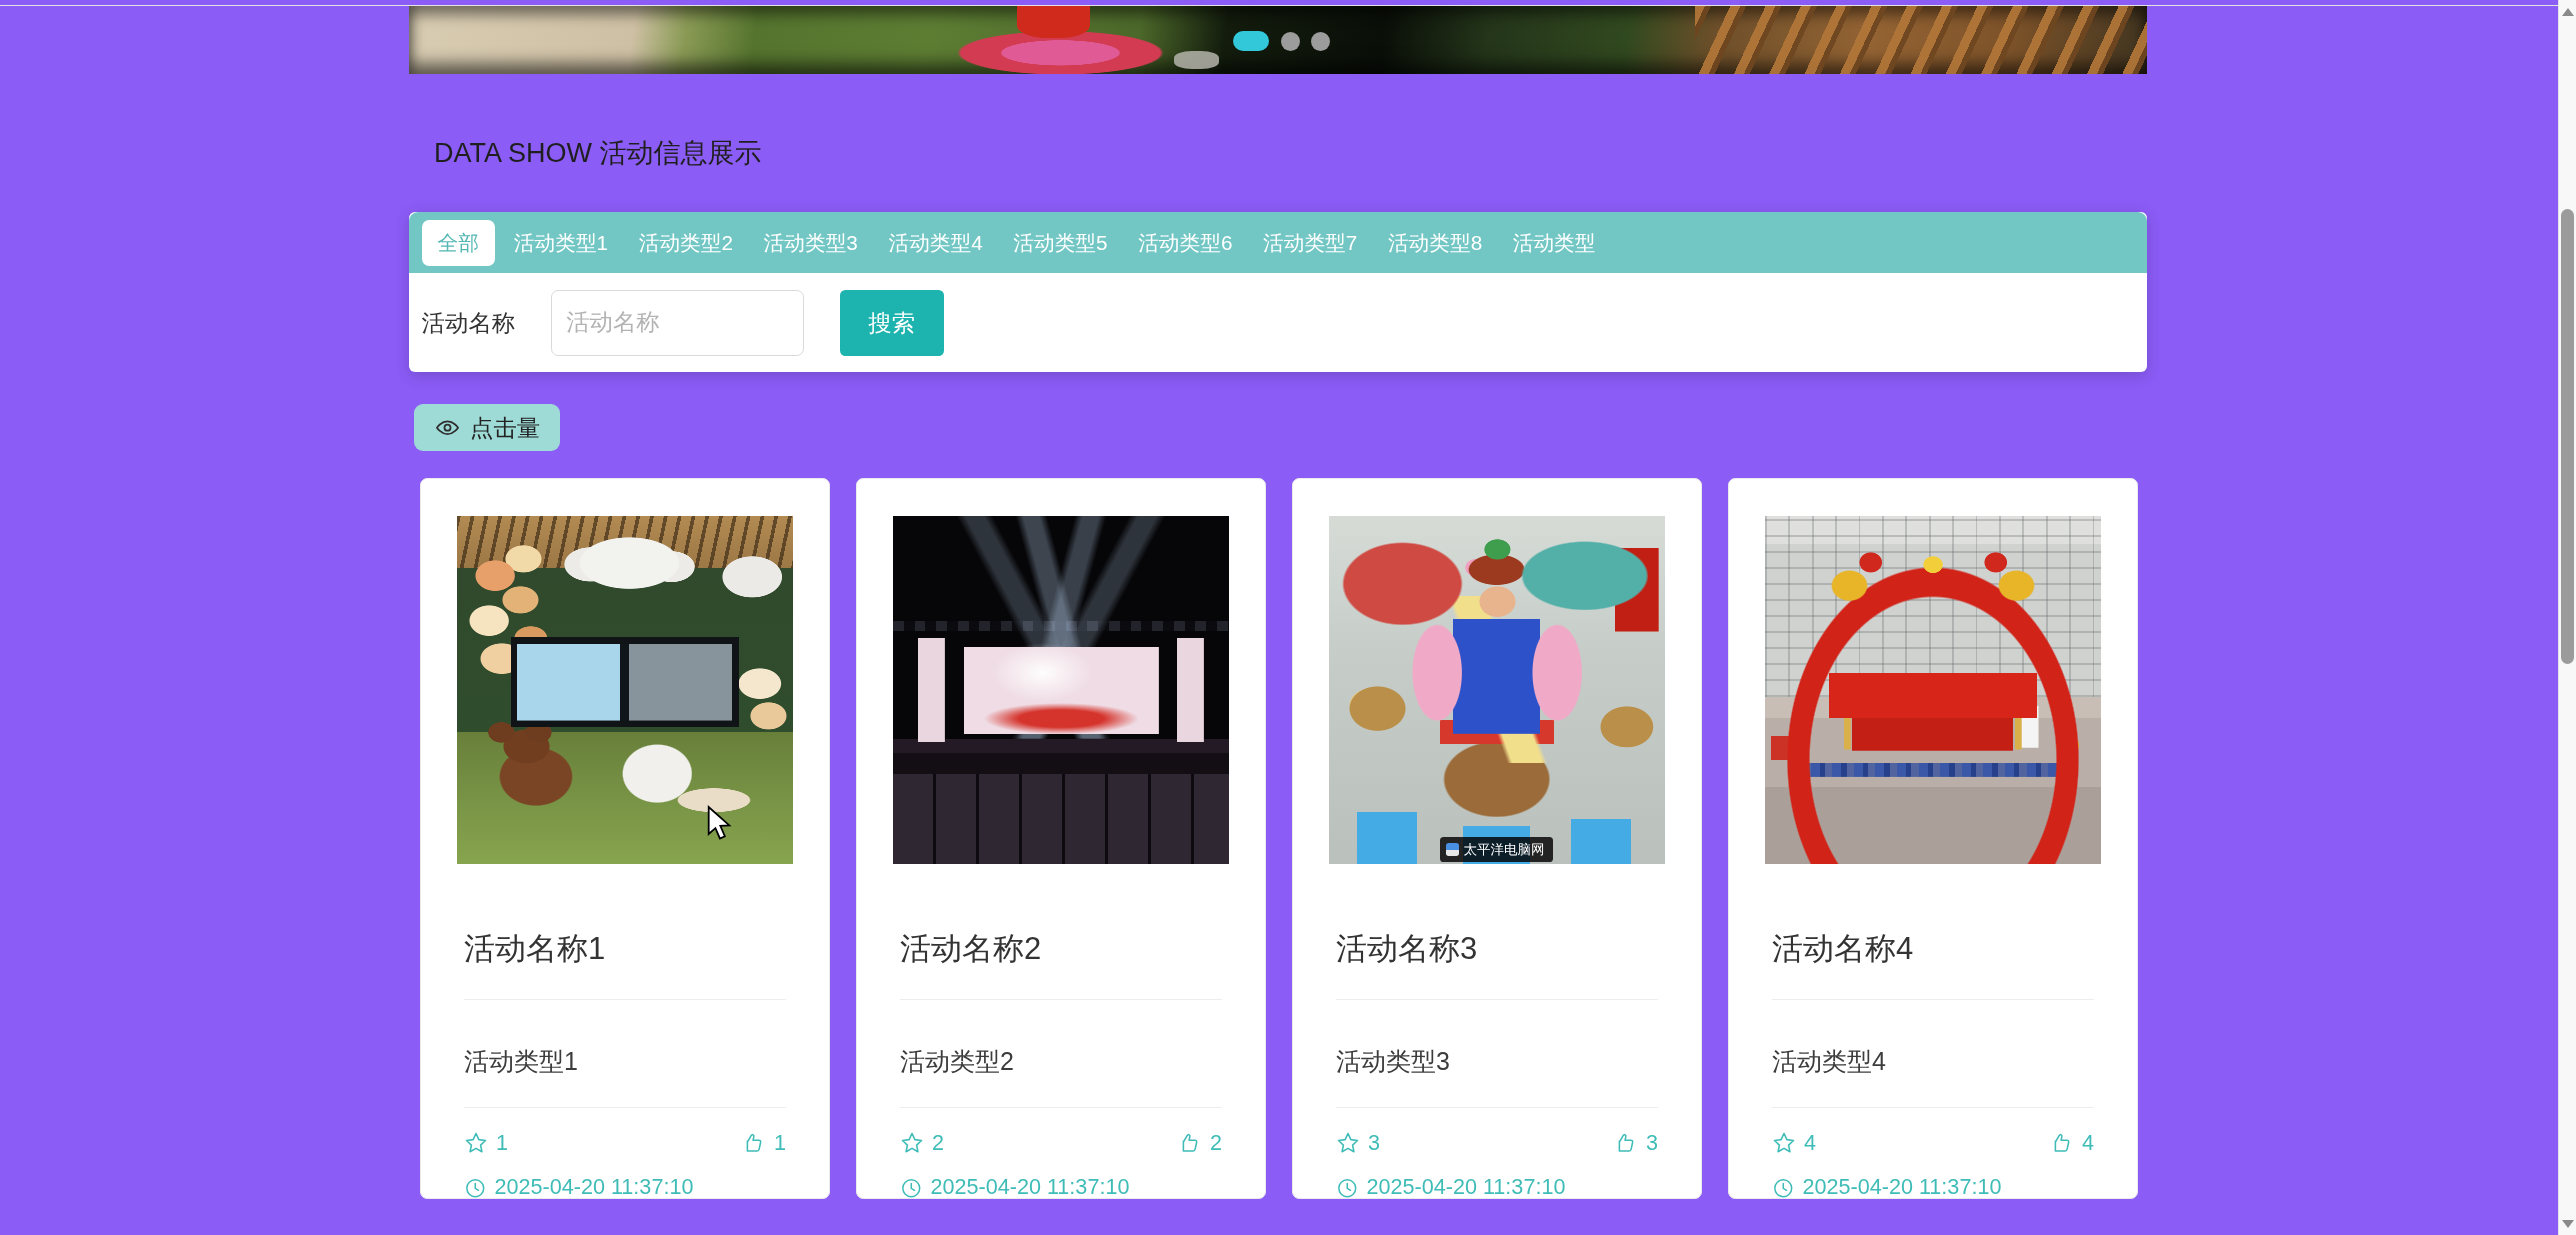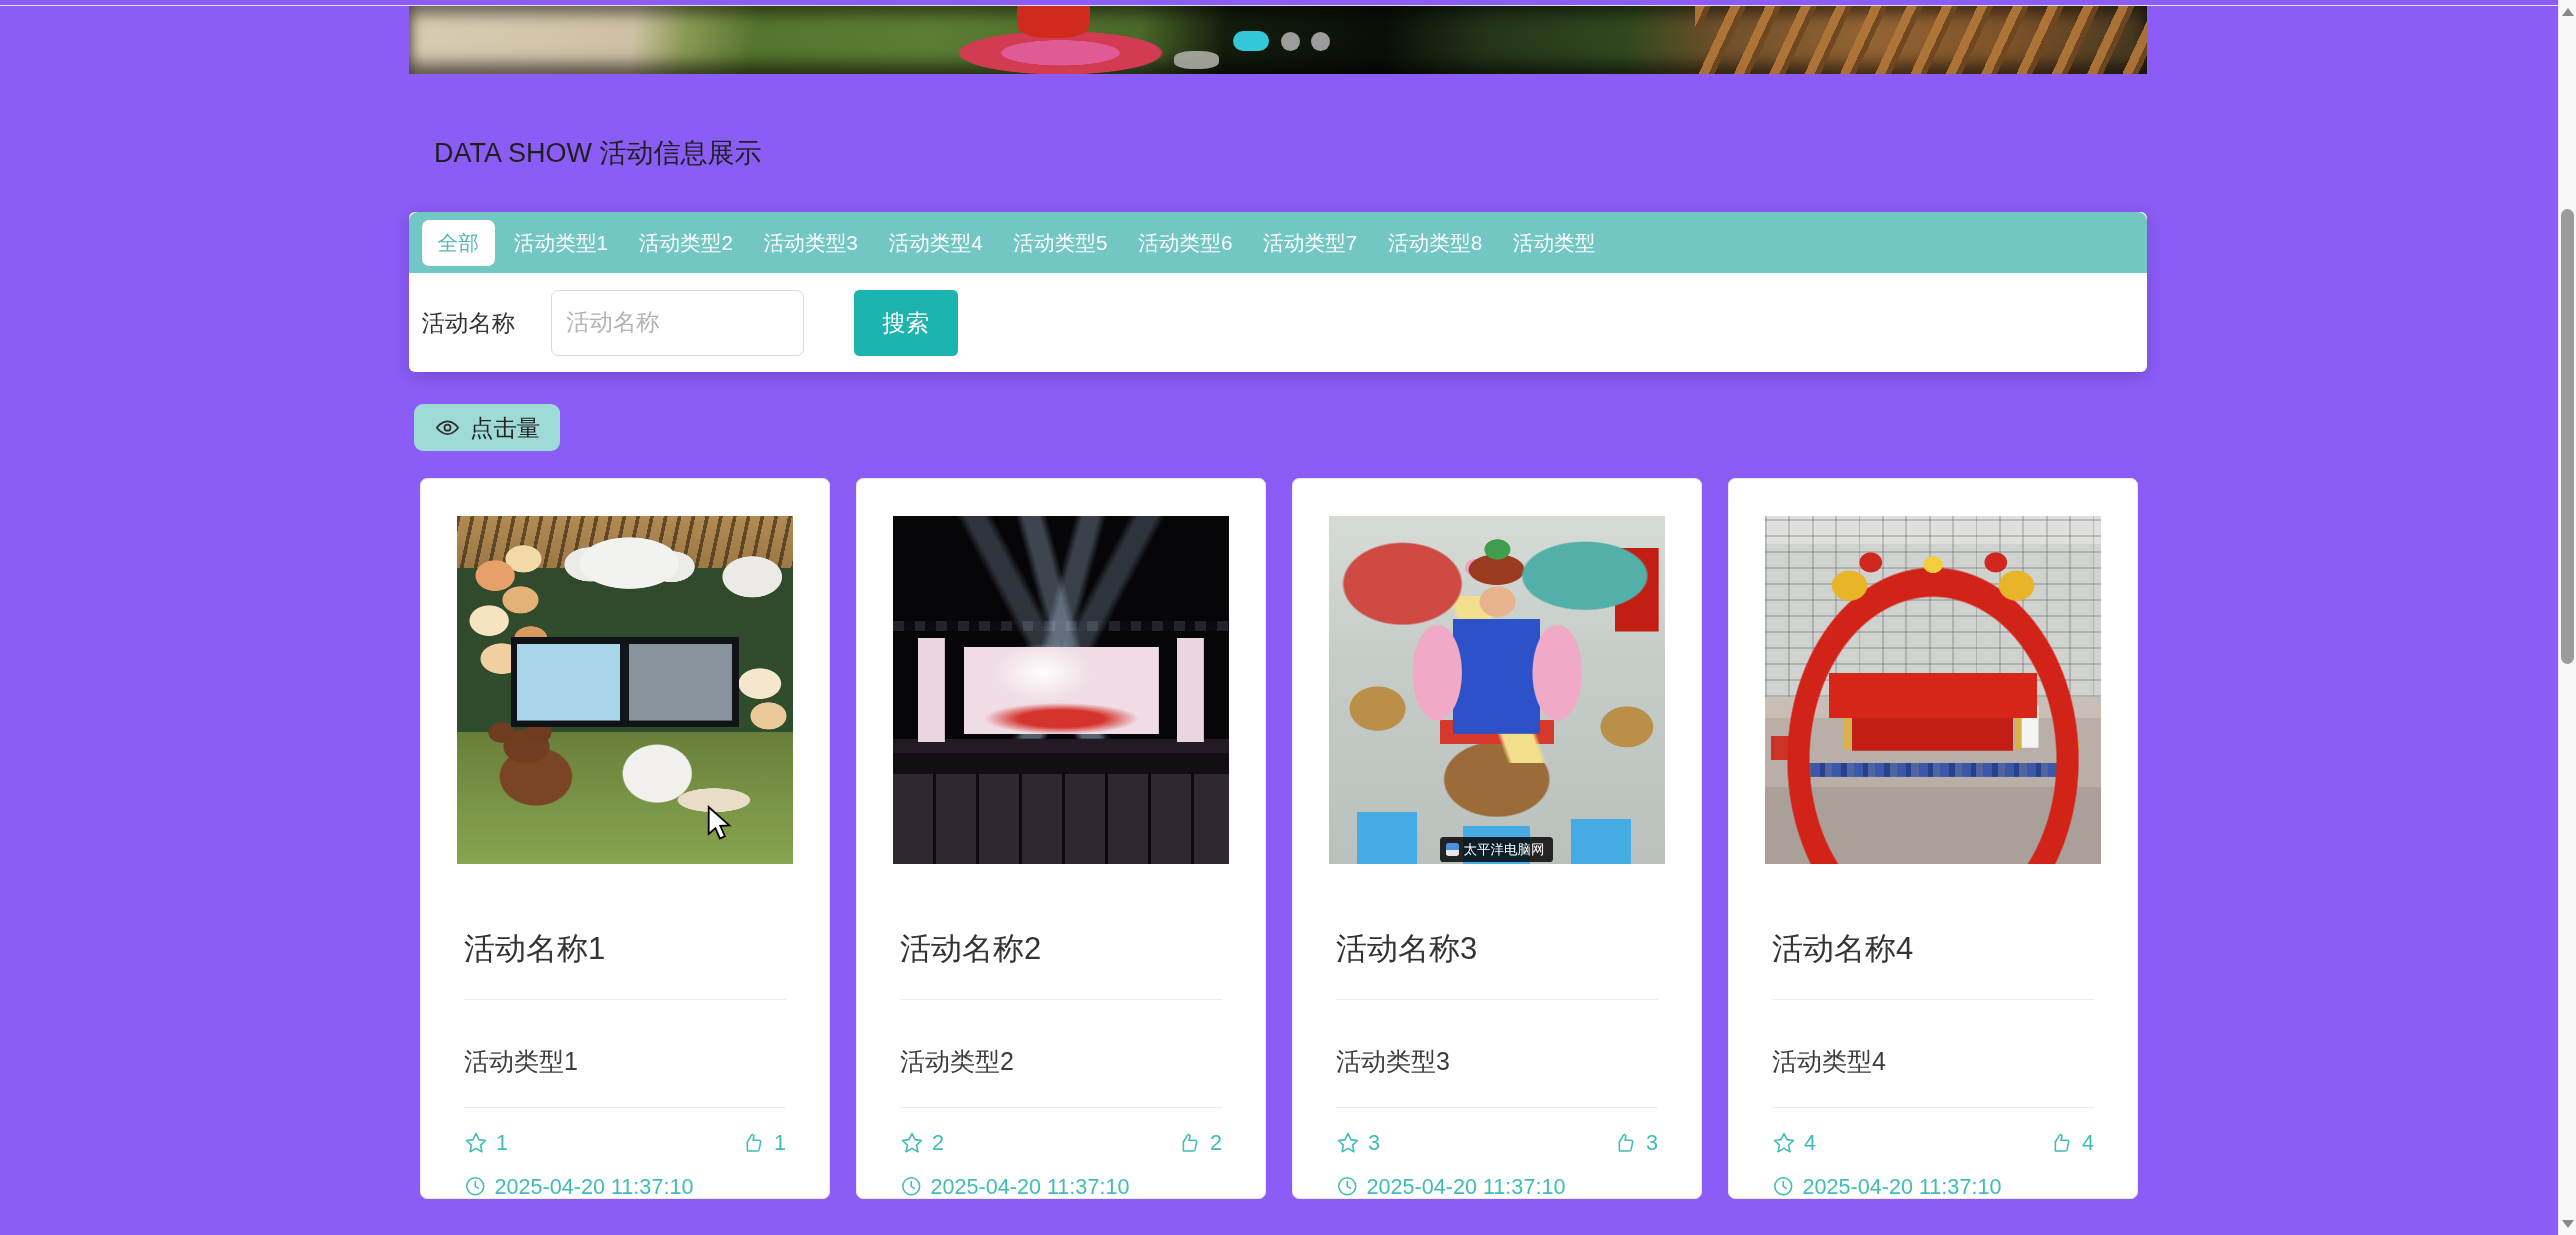--- a/index.html
+++ b/index.html
@@ -38,38 +38,38 @@
   .panel { position:absolute; left:409px; top:212px; width:1738px; height:160px; background:#fff;
     border-radius:6px; box-shadow:0 3.6px 14.4px rgba(0,0,0,.16); }
   .tabbar { height:61px; background:#72c7c4; border-radius:9px 9px 0 0; display:flex; align-items:center; padding-left:12.6px; }
   .tab { font-size:20.7px; color:#ffffff; padding:0 15.3px; line-height:61px; cursor:pointer; white-space:nowrap; }
   .tab.active { background:#ffffff; color:#54b7b4; border-radius:7.2px; line-height:normal; padding:9px 16px; margin-right:3.6px; }
   .searchrow { height:99px; display:flex; align-items:center; padding-left:12.6px;gap:32px; }
   .slabel { font-size:23.4px; color:#333; }
   .sinput { margin-left:3.6px; width:253px; height:66px; border:0.9px solid #d9d9d9; border-radius:7.2px;
     font-size:23.4px; padding:0 14.4px; color:#333; outline:none; font-family:inherit; }
   .sinput::placeholder { color:#b3b3b3; }
-  .sbtn { margin-left:18px; width:104px; height:66px; background:#1db3ae; color:#fff; border:none;
+  .sbtn { margin-left:4px; width:104px; height:66px; background:#1db3ae; color:#fff; border:none;
     border-radius:5.4px; font-size:23.4px; cursor:pointer; font-family:inherit; }
 
   
   .chip { position:absolute; left:414px; top:404px; height:47px; padding:13px 20px; background:#9edbd6;
     border-radius:9px; display:flex; align-items:center; gap:9px; font-size:23.4px; color:#222; cursor:pointer; }
   .chip svg { display:block; }
 
   
   .cards { position:absolute; left:420px; top:478px; display:flex; gap:26px; }
   .card { width:410px; height:721px; background:#fff; border:0.9px solid #ebebeb; border-radius:7.2px; position:relative; }
   .photo { width:336px; height:348px; margin:37px auto 0; position:relative; overflow:hidden; background:#ddd; }
   .ctitle { margin:64px 43px 0; font-size:31px; color:#333; }
   .cdiv { margin:29px 43px 0; border-top:0.9px solid #ededed; }
   .ctype { margin:45px 43px 0; font-size:25px; color:#3c3c3c; }
   .stats { margin:21.6px 43px 0; display:flex; justify-content:space-between; align-items:center; color:#3fbcb7; }
   .stat { display:flex; align-items:center; gap:8px; font-size:21.6px; color:#3fbcb7; }
-  .time { margin:18px 43px 0; display:flex; align-items:center; gap:8px; font-size:21.6px; color:#3fbcb7; }
+  .time { margin:18px 43px 0; display:flex; align-items:flex-end; gap:8px; font-size:21.6px; color:#3fbcb7; }
 
   
   .img-1 { background:
     linear-gradient(90deg,#a9d6ea 0 48%,#10161a 48% 52%,#87949c 52% 100%) 50% 47%/64% 22% no-repeat,
     linear-gradient(#101416 0 0) 50% 47%/68% 26% no-repeat,
     radial-gradient(closest-side,#f2f2ef 0 97%,rgba(0,0,0,0)) 52% 7%/30% 15% no-repeat,
     radial-gradient(closest-side,#ecebe7 0 97%,rgba(0,0,0,0)) 38% 10%/16% 10% no-repeat,
     radial-gradient(closest-side,#ecebe7 0 97%,rgba(0,0,0,0)) 66% 11%/14% 9% no-repeat,
     radial-gradient(closest-side,#eceae6 0 97%,rgba(0,0,0,0)) 96% 13%/18% 12% no-repeat,
     radial-gradient(closest-side,#6e3c1e 0 96%,rgba(0,0,0,0)) 10% 63%/8% 6% no-repeat,

